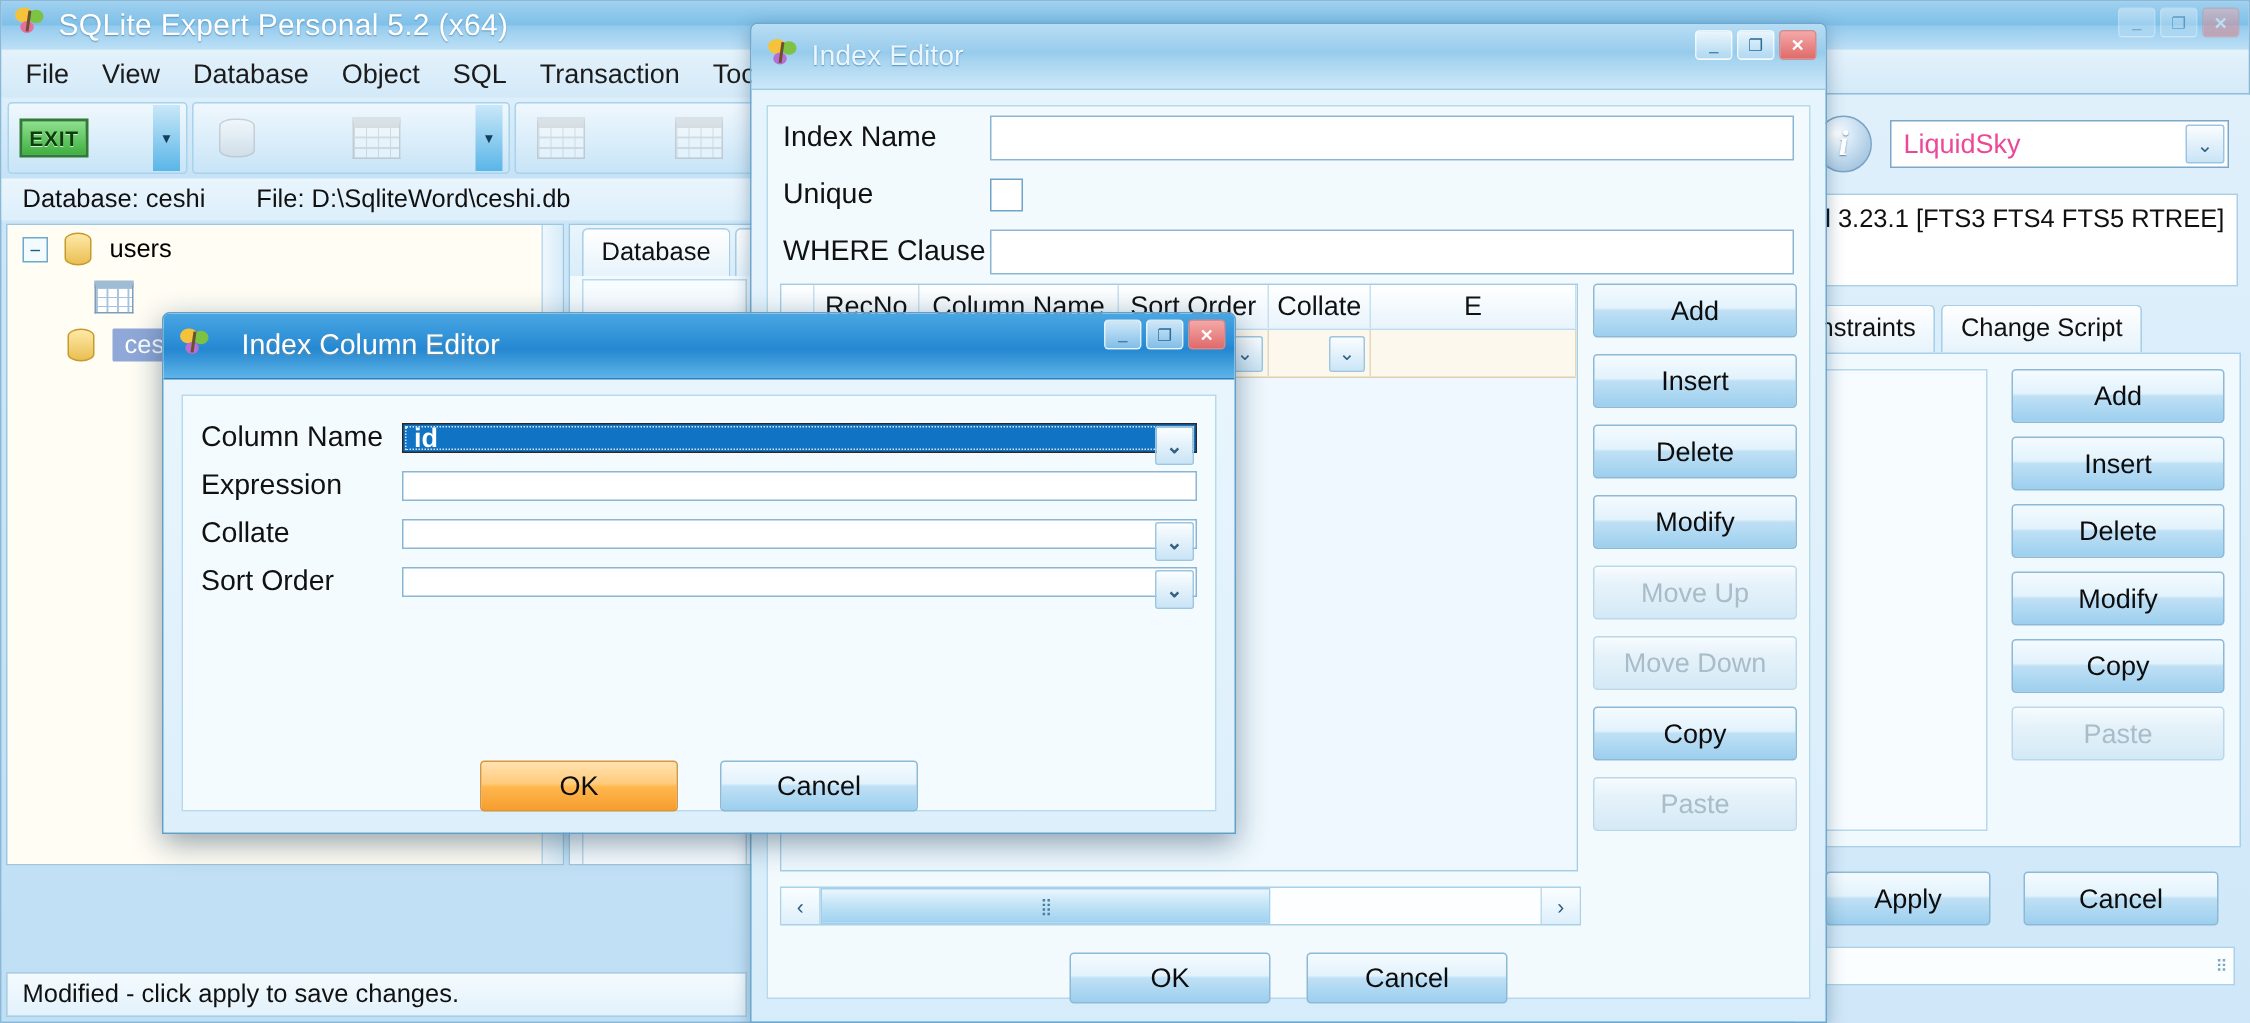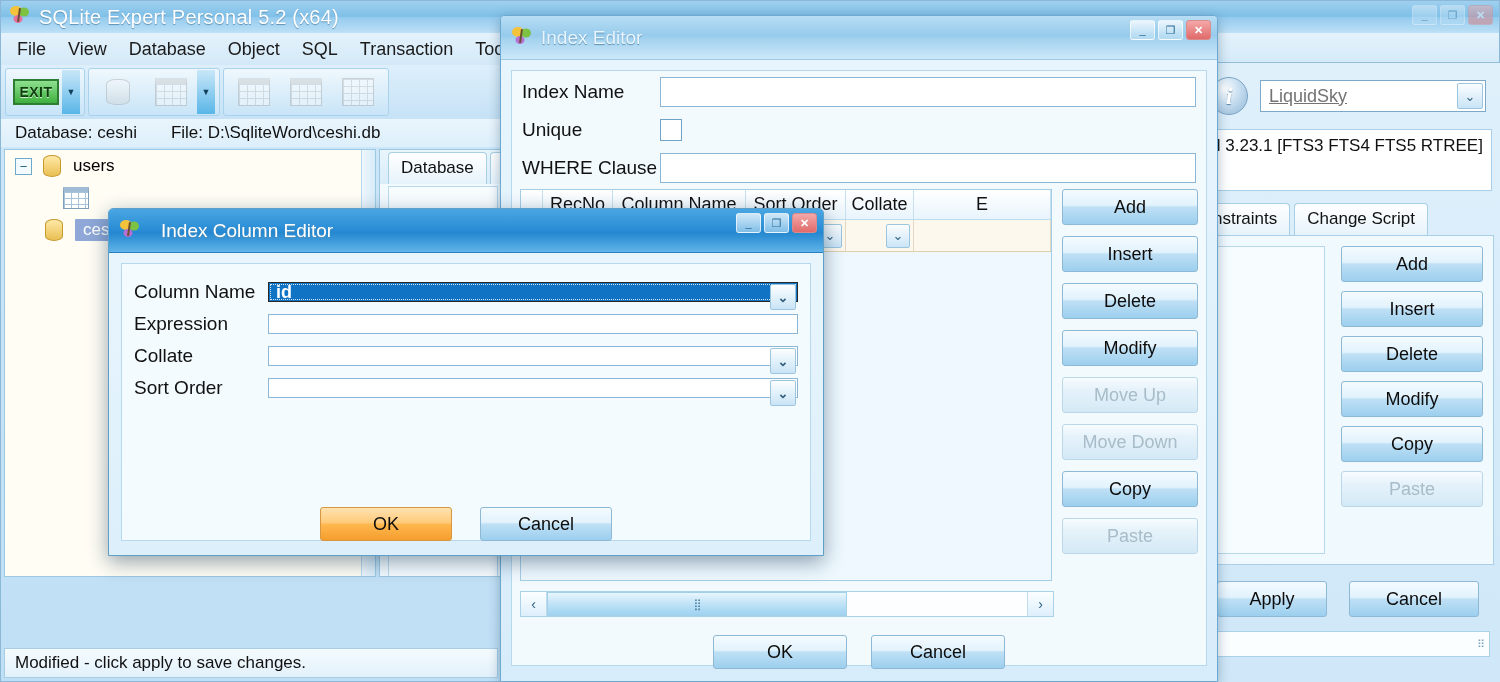--- a/index.html
+++ b/index.html
@@ -52,21 +52,21 @@
   
   .mw-toolbar {
     height: 54px; display: flex; align-items: center; gap: 0;
     background: linear-gradient(180deg,#ddeffb 0%, #c6e2f6 100%);
     padding: 2px 4px; overflow: hidden;
   }
   .tb-group {
     display: flex; align-items: center; height: 48px;
     border: 1px solid #a9d3ec; border-radius: 3px;
     background: linear-gradient(180deg, rgba(255,255,255,.55), rgba(200,230,248,.4));
-    margin-right: 3px; padding: 0 4px;
+    margin-right: 3px; padding: 0 4px; gap: 40px;
   }
   .tb-btn {
     width: 52px; height: 44px; display: flex; align-items: center; justify-content: center;
   }
   .exit-icon {
     width: 46px; height: 26px; border: 2px solid #2e7d32;
     background: linear-gradient(180deg,#8ee08e,#3fb03f);
     color: #0d3d0d; font-size: 14px; font-weight: bold;
     display: flex; align-items: center; justify-content: center;
     letter-spacing: .5px; text-shadow: 0 1px 0 #c9f0c9;
@@ -172,21 +172,21 @@
     background: radial-gradient(circle at 35% 30%, #ffffff 0%, #cfe3f3 40%, #8fb6d6 100%);
     border: 1px solid #7ba4c6;
     display: flex; align-items: center; justify-content: center;
     color: #ffffff; font-size: 24px; font-weight: bold; font-style: italic;
     font-family: "Liberation Serif", serif; text-shadow: 0 1px 1px #5d87a8;
   }
   .combo {
     flex: 1; height: 32px; border: 1px solid #7da8c8; background: #fff;
     display: flex; align-items: center; position: relative;
   }
-  .combo .val { padding-left: 8px; font-size: 18px; color: #737373; text-decoration: underline; }
+  .combo .val { padding-left: 8px; font-size: 18px; color: #ec4899; }
   .combo-arrow {
     position: absolute; right: 2px; top: 2px; width: 26px; height: 26px;
     background: linear-gradient(180deg,#fbfdff,#c9e4f6);
     border: 1px solid #9cc6e0; border-radius: 2px;
     display: flex; align-items: center; justify-content: center;
     font-size: 12px; color: #33607f;
   }
   .dp-version {
     margin: 4px 8px 0; padding: 6px 8px; height: 62px;
     background: #ffffff; border: 1px solid #a9d0e8;

